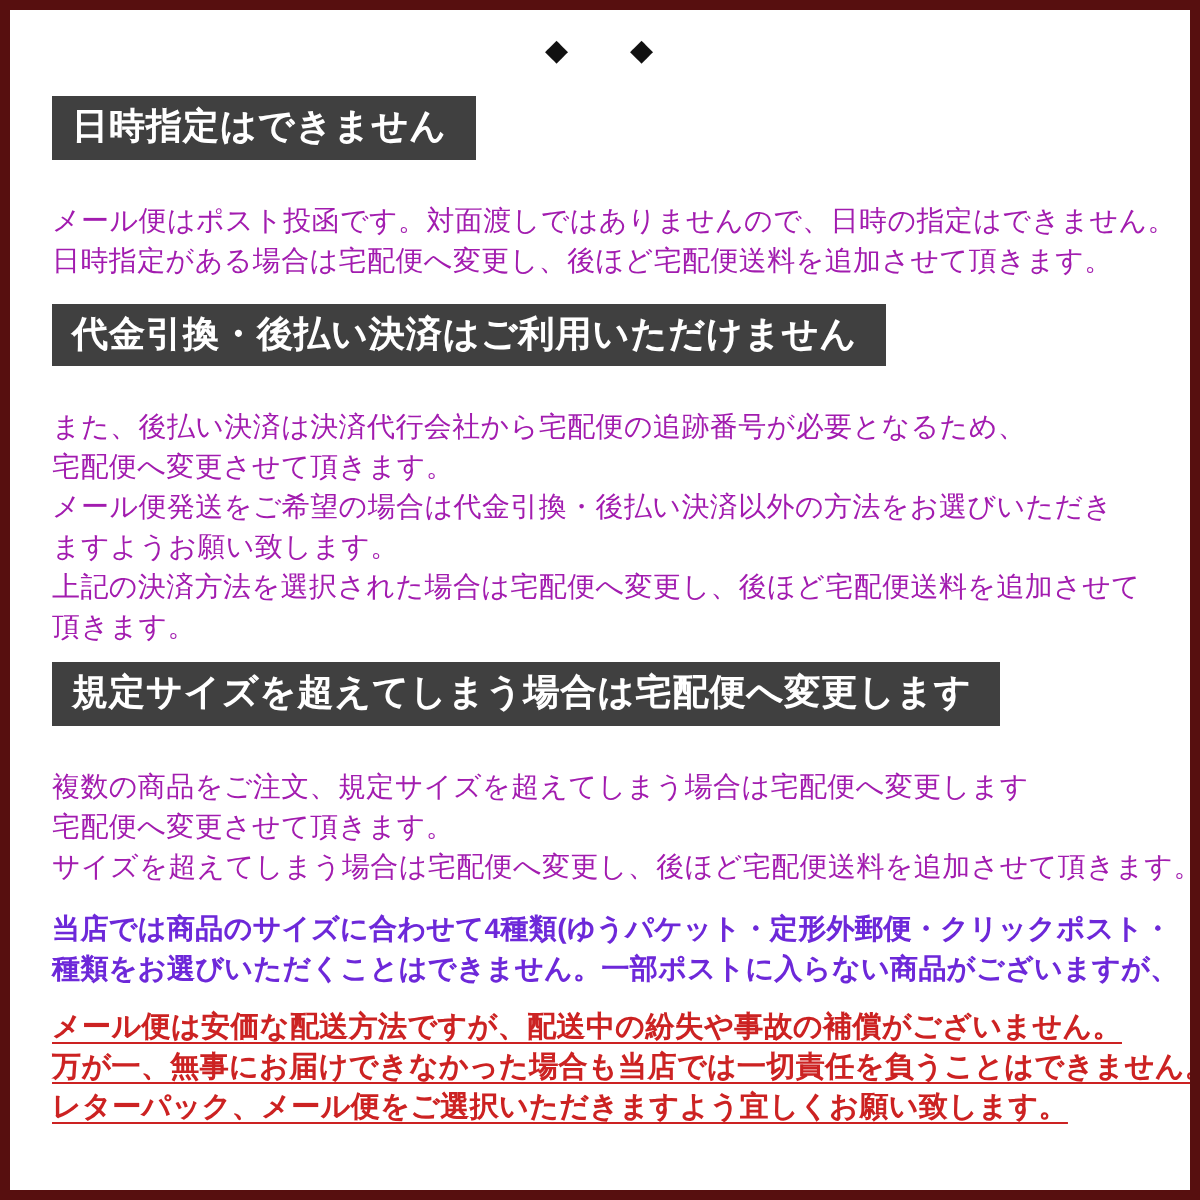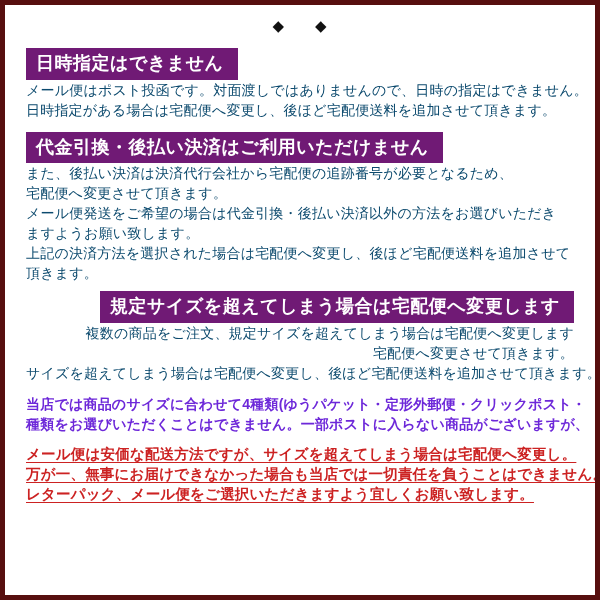--- a/index.html
+++ b/index.html
@@ -25,37 +25,37 @@
     font-size: 19px;
     color: #111111;
     letter-spacing: 1px;
   }
   .title-row .diamond {
     font-size: 15px;
     line-height: 1;
   }
   .section-heading {
     display: inline-block;
-    background: #701a75;
+    background: #404040;
     color: #ffffff;
     font-weight: bold;
     font-size: 18px;
     line-height: 1.15;
     padding: 5px 14px 6px 10px;
     letter-spacing: 0.5px;
   }
   .section { margin-top: 0; }
   .section-1 { margin-top: 15px; }
   .section-2 { margin-top: 12px; }
-  .section-3 { margin-top: 8px; text-align: right; }
+  .section-3 { margin-top: 8px; }
   .section-body {
-    margin-top: 0;
+    margin-top: 20px;
     font-size: 14px;
     line-height: 20px;
-    color: #0c4a6e;
+    color: #a21caf;
     letter-spacing: 0.2px;
   }
   .section-body .line { white-space: nowrap; }
   .note {
     margin-top: 11px;
     font-size: 14px;
     font-weight: bold;
     line-height: 20px;
     color: #6d28d9;
     letter-spacing: 0.2px;
@@ -114,18 +114,18 @@
       <div class="line">サイズを超えてしまう場合は宅配便へ変更し、後ほど宅配便送料を追加させて頂きます。</div>
     </div>
   </section>
 
   <div class="note">
     <div class="line">当店では商品のサイズに合わせて4種類(ゆうパケット・定形外郵便・クリックポスト・</div>
     <div class="line">種類をお選びいただくことはできません。一部ポストに入らない商品がございますが、</div>
   </div>
 
   <div class="warning">
-    <div class="line">メール便は安価な配送方法ですが、サイズを超えてしまう場合は宅配便へ変更し。</div>
+    <div class="line">メール便は安価な配送方法ですが、配送中の紛失や事故の補償がございません。</div>
     <div class="line">万が一、無事にお届けできなかった場合も当店では一切責任を負うことはできません。</div>
     <div class="line">レターパック、メール便をご選択いただきますよう宜しくお願い致します。</div>
   </div>
 
 </div>
 
 </body></html>

